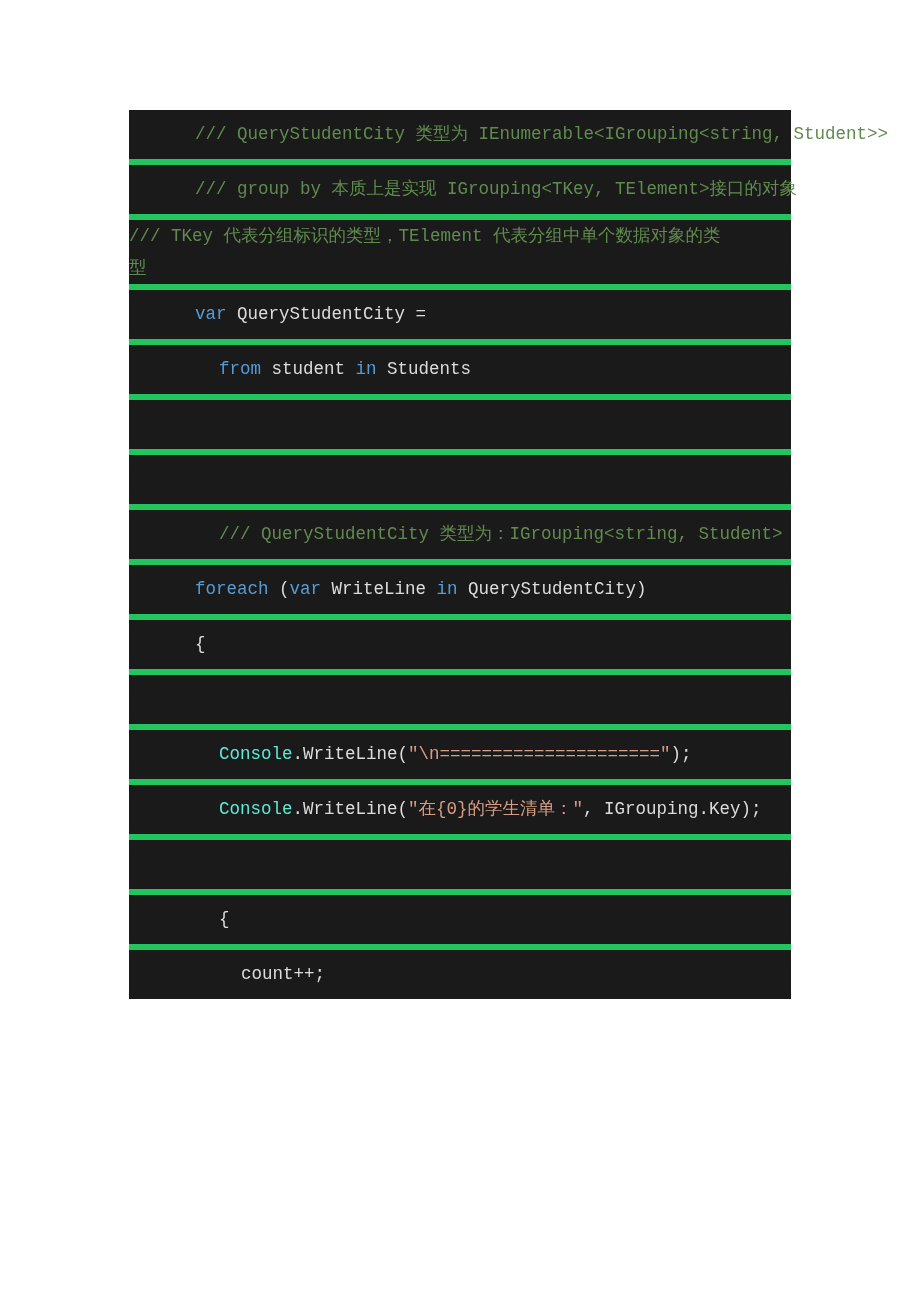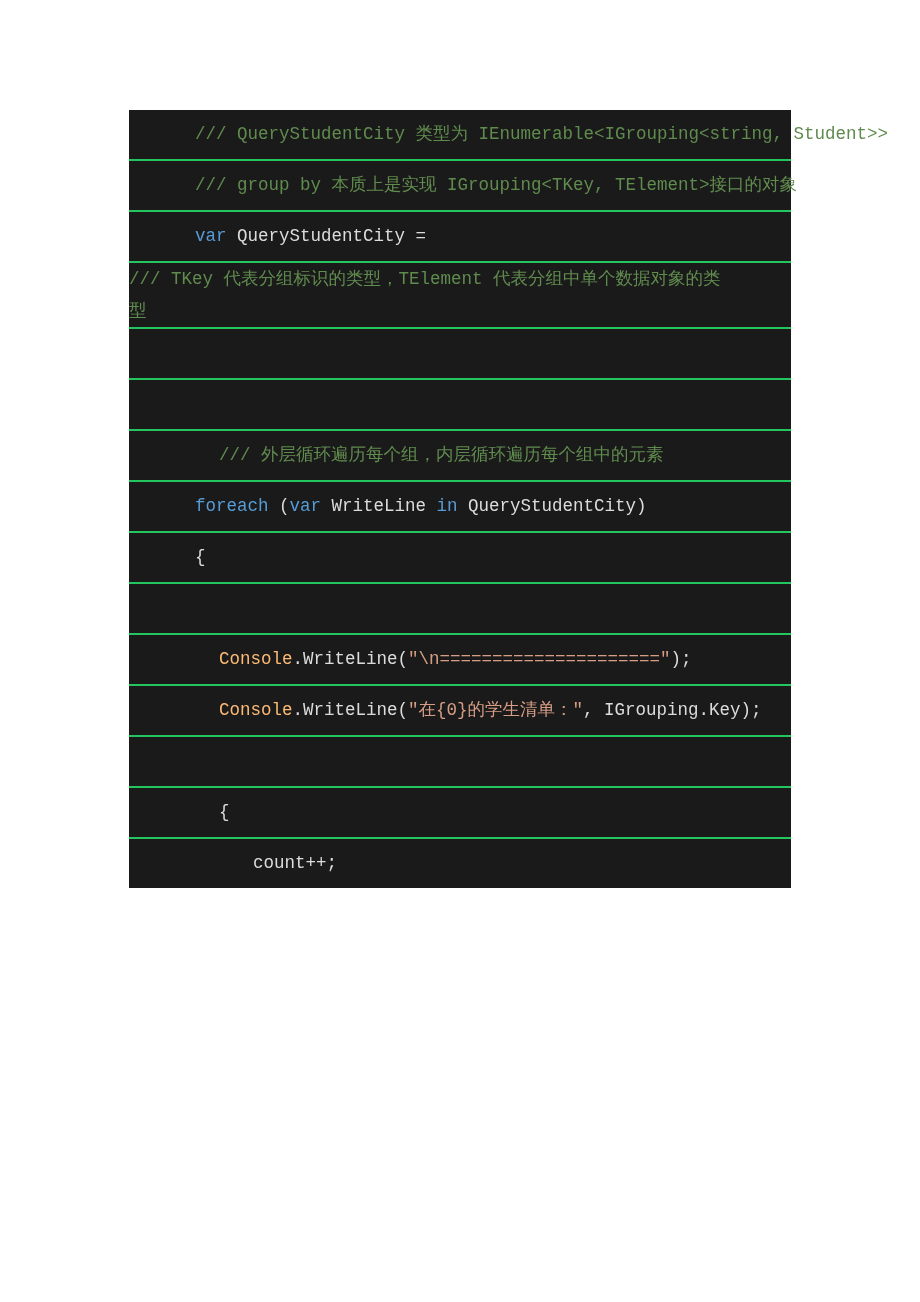--- a/index.html
+++ b/index.html
@@ -13,21 +13,21 @@
     }
     .page {
       padding: 110px 129px 40px 129px;
     }
     .code-block {
       background: #1a1a1a;
     }
     .code-row {
       display: flex;
       align-items: center;
-      border-bottom: 2px solid #22c55e;
+      border-bottom: 6px solid #22c55e;
       min-height: 49px;
       padding: 0;
       white-space: pre;
     }
     .code-row:last-child { border-bottom: none; }
     .code-content {
       padding-left: 0;
       display: block;
       line-height: 49px;
     }
@@ -37,41 +37,42 @@
       padding-bottom: 0;
     }
     .wrapped-row .code-content {
       white-space: normal;
       line-height: 32px;
       padding-top: 0;
     }
     .comment { color: #608b4e; }
     .keyword { color: #569cd6; }
     .plain { color: #dcdcdc; }
-    .type { color: #fdba74; }
+    .type { color: #5eead4; }
     .string-lit { color: #d69d85; }
     .number { color: #b5cea8; }
     .indent-1 { padding-left: 66px; }
     .indent-2 { padding-left: 90px; }
-    .indent-3 { padding-left: 112px; margin-left: 12px; }
+    .indent-3 { padding-left: 112px; }
     .wrap-start { padding-left: 0; }
     .wrap-cont { padding-left: 0; display: block; }
   </style>
 </head>
 <body>
 
 <div class="page">
   <div class="code-block" id="code-block">
       <div class="code-row"><span class="code-content indent-1"><span class="comment">/// QueryStudentCity 类型为 IEnumerable&lt;IGrouping&lt;string, Student&gt;&gt;</span></span></div>
       <div class="code-row"><span class="code-content indent-1"><span class="comment">/// group by 本质上是实现 IGrouping&lt;TKey, TElement&gt;接口的对象</span></span></div>
+      <div class="code-row wrapped-row"><span class="code-content "><span class="wrap-start"><span class="comment">            /// TKey 代表分组标识的类型，TElement 代表分组中单个数据对象的类</span></span><span class="wrap-cont"><span class="comment">型</span></span></span></div>
       <div class="code-row"><span class="code-content indent-1"><span class="keyword">var</span><span class="plain"> QueryStudentCity =</span></span></div>
-      <div class="code-row wrapped-row"><span class="code-content "><span class="wrap-start"><span class="comment">            /// TKey 代表分组标识的类型，TElement 代表分组中单个数据对象的类</span></span><span class="wrap-cont"><span class="comment">型</span></span></span></div>
+      <div class="code-row"><span class="code-content indent-2"><span class="keyword">from</span><span class="plain"> student </span><span class="keyword">in</span><span class="plain"> Students</span></span></div>
       <div class="code-row"><span class="code-content ">&nbsp;</span></div>
       <div class="code-row"><span class="code-content ">&nbsp;</span></div>
-      <div class="code-row"><span class="code-content indent-2"><span class="comment">/// 外层循环遍历每个组，内层循环遍历每个组中的元素</span></span></div>
+      <div class="code-row"><span class="code-content indent-2"><span class="comment">/// QueryStudentCity 类型为：IGrouping&lt;string, Student&gt;</span></span></div>
       <div class="code-row"><span class="code-content indent-1"><span class="keyword">foreach</span><span class="plain"> (</span><span class="keyword">var</span><span class="plain"> WriteLine </span><span class="keyword">in</span><span class="plain"> QueryStudentCity)</span></span></div>
       <div class="code-row"><span class="code-content indent-1"><span class="plain">{</span></span></div>
       <div class="code-row"><span class="code-content ">&nbsp;</span></div>
       <div class="code-row"><span class="code-content indent-2"><span class="type">Console</span><span class="plain">.WriteLine(</span><span class="string-lit">"\n====================="</span><span class="plain">);</span></span></div>
       <div class="code-row"><span class="code-content indent-2"><span class="type">Console</span><span class="plain">.WriteLine(</span><span class="string-lit">"在{0}的学生清单："</span><span class="plain">, IGrouping</span><span class="plain">.</span><span class="plain">Key);</span></span></div>
       <div class="code-row"><span class="code-content ">&nbsp;</span></div>
       <div class="code-row"><span class="code-content indent-2"><span class="plain">{</span></span></div>
       <div class="code-row"><span class="code-content indent-3"><span class="plain">count++;</span></span></div>
     </div>
 </div>

